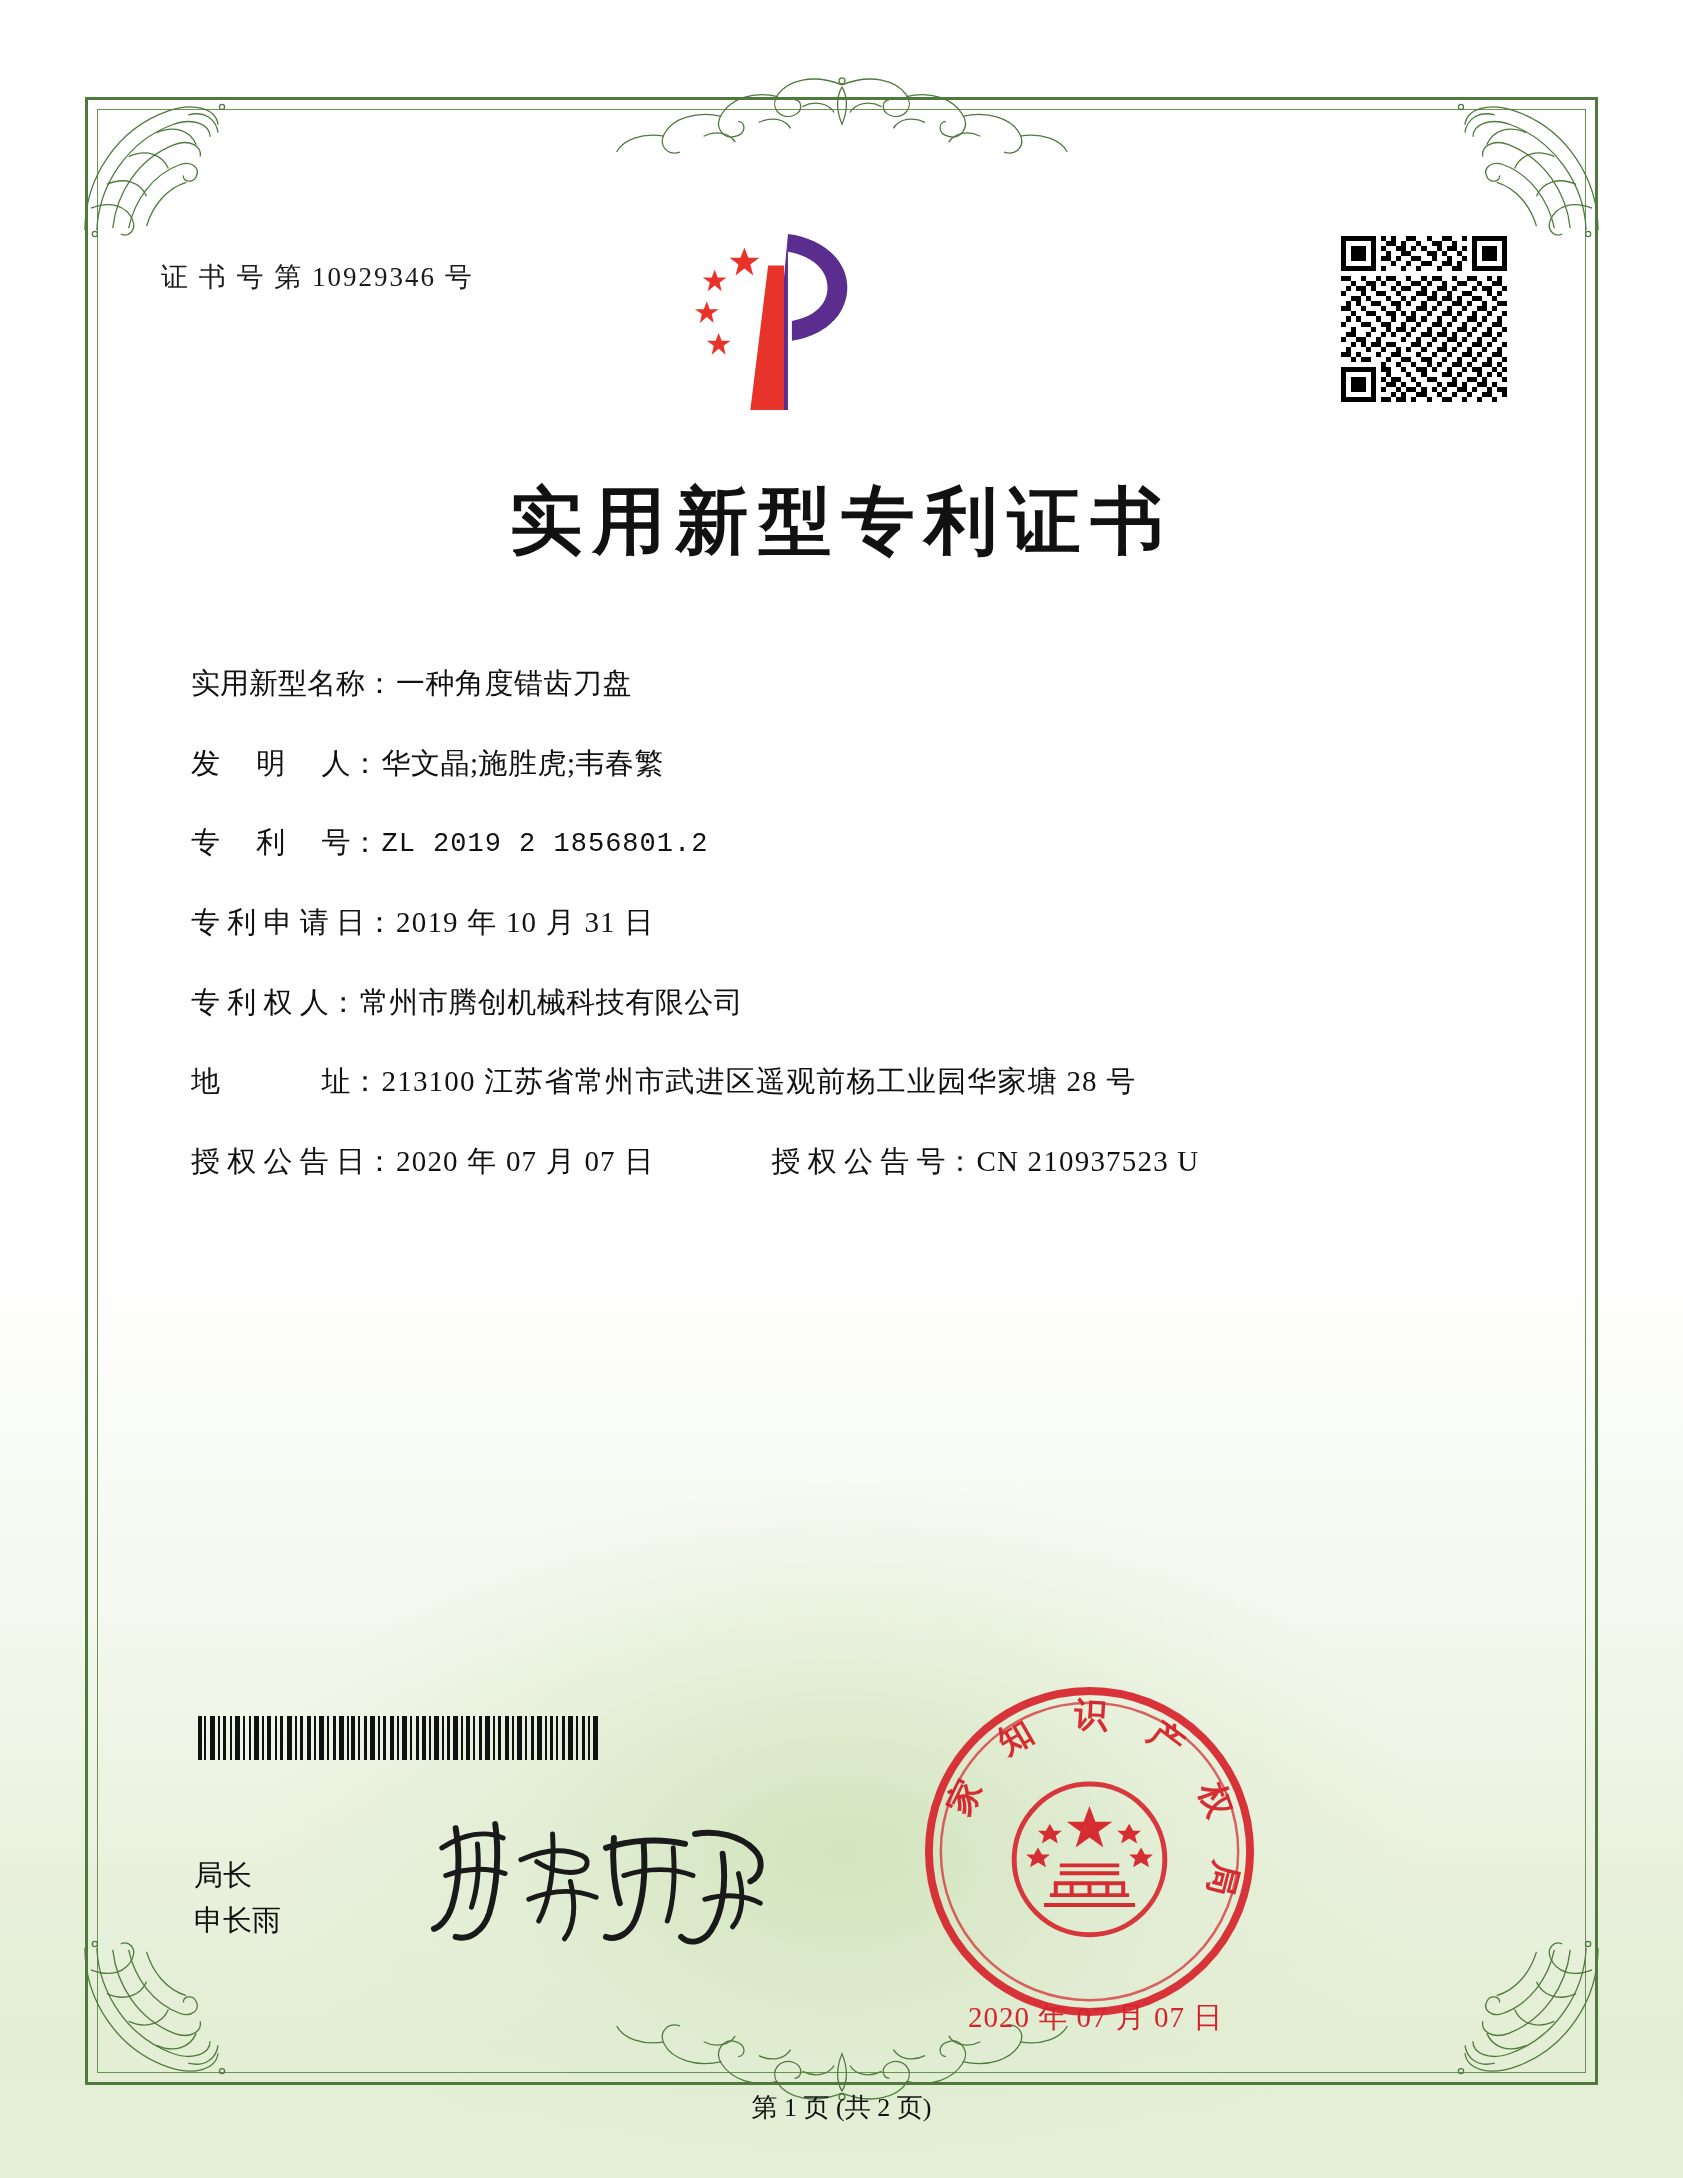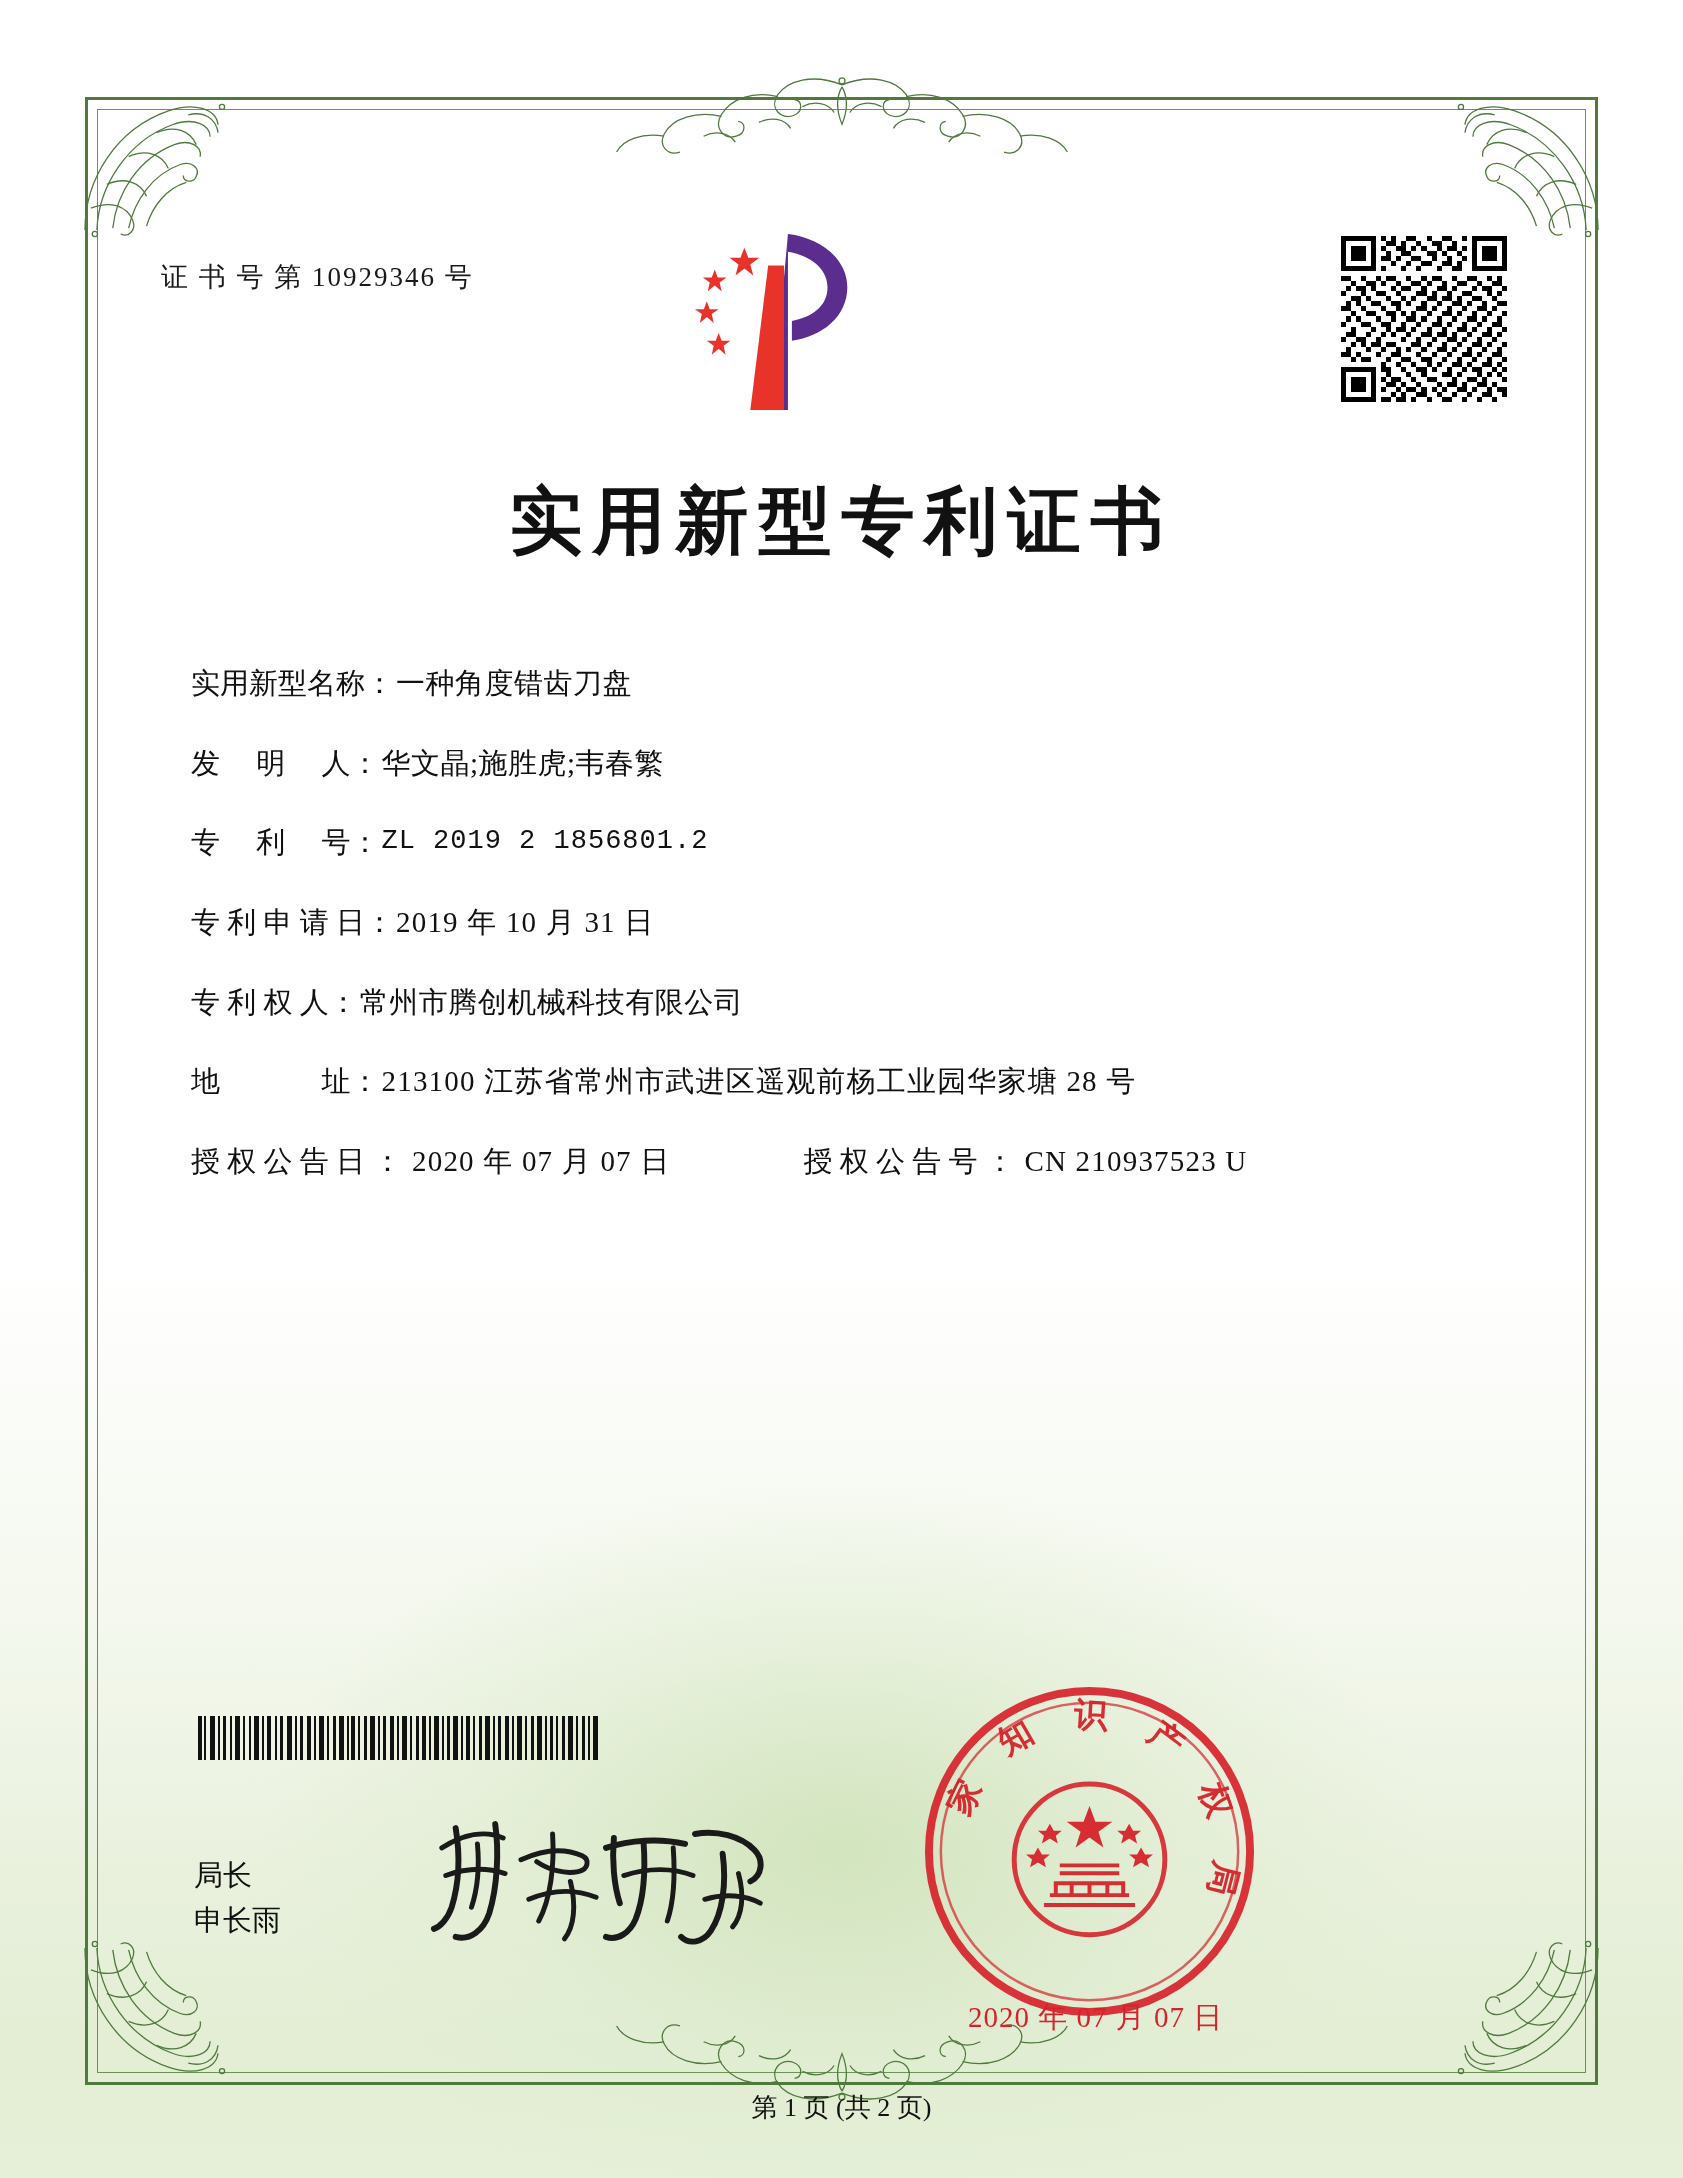--- a/index.html
+++ b/index.html
@@ -118,21 +118,21 @@
 
   
   .fields {
     position: absolute;
     left: 191px;
     top: 665px;
     width: 1317px;
   }
   .field-row {
     display: flex;
-    align-items: flex-start;
+    align-items: flex-end;
     margin-bottom: 42px;
     font-size: 29px;
     color: #111;
     line-height: 1.3;
   }
   .f-label {
     white-space: pre;
     flex: 0 0 auto;
   }
   .f-colon { flex: 0 0 auto; }
@@ -141,21 +141,21 @@
     padding-left: 2px;
     letter-spacing: 0.5px;
   }
   .f-value.mono {
     font-family: "Liberation Mono", "DejaVu Sans Mono", monospace;
     font-size: 27px;
     letter-spacing: 1px;
   }
   .f-value.spaced { letter-spacing: 1.2px; }
 
-  .field-row.dual { margin-bottom: 28px; gap: 8px; }
+  .field-row.dual { margin-bottom: 28px; }
   .dual-gap { width: 117px; flex: 0 0 auto; }
 
   
   .paragraphs {
     position: absolute;
     left: 184px;
     top: 1321px;
     width: 1329px;
     font-size: 28px;
     line-height: 1.62;

